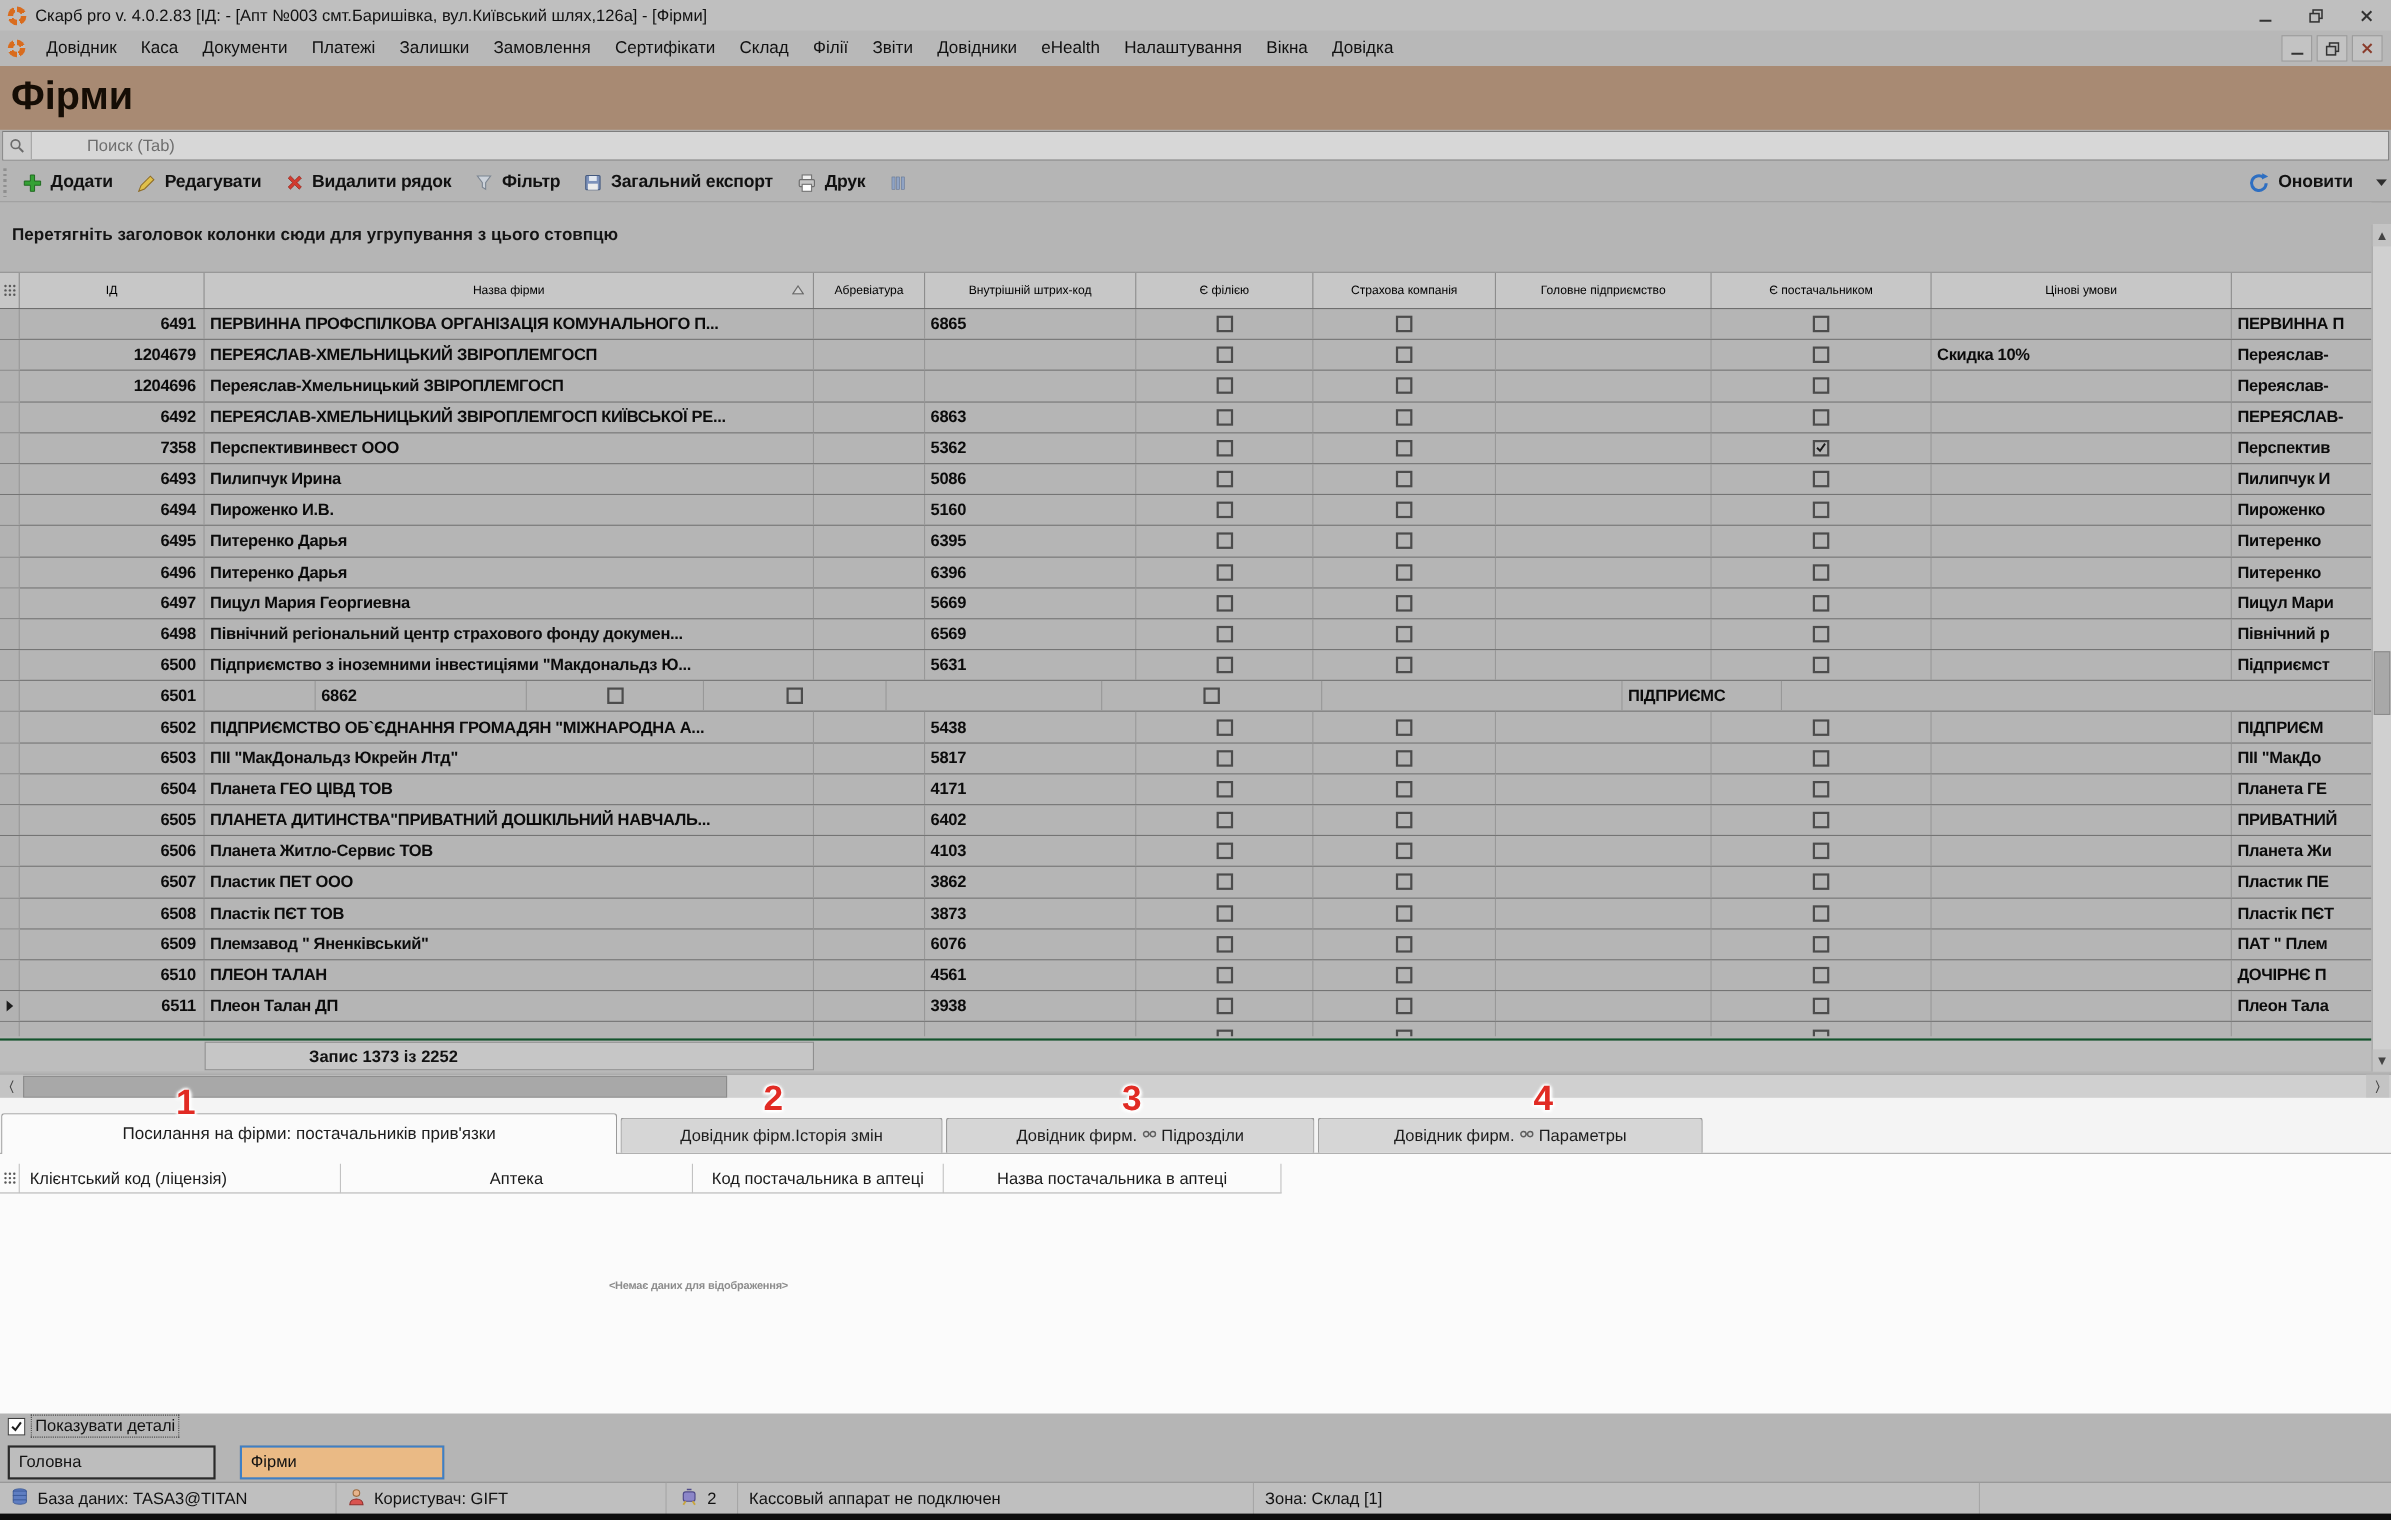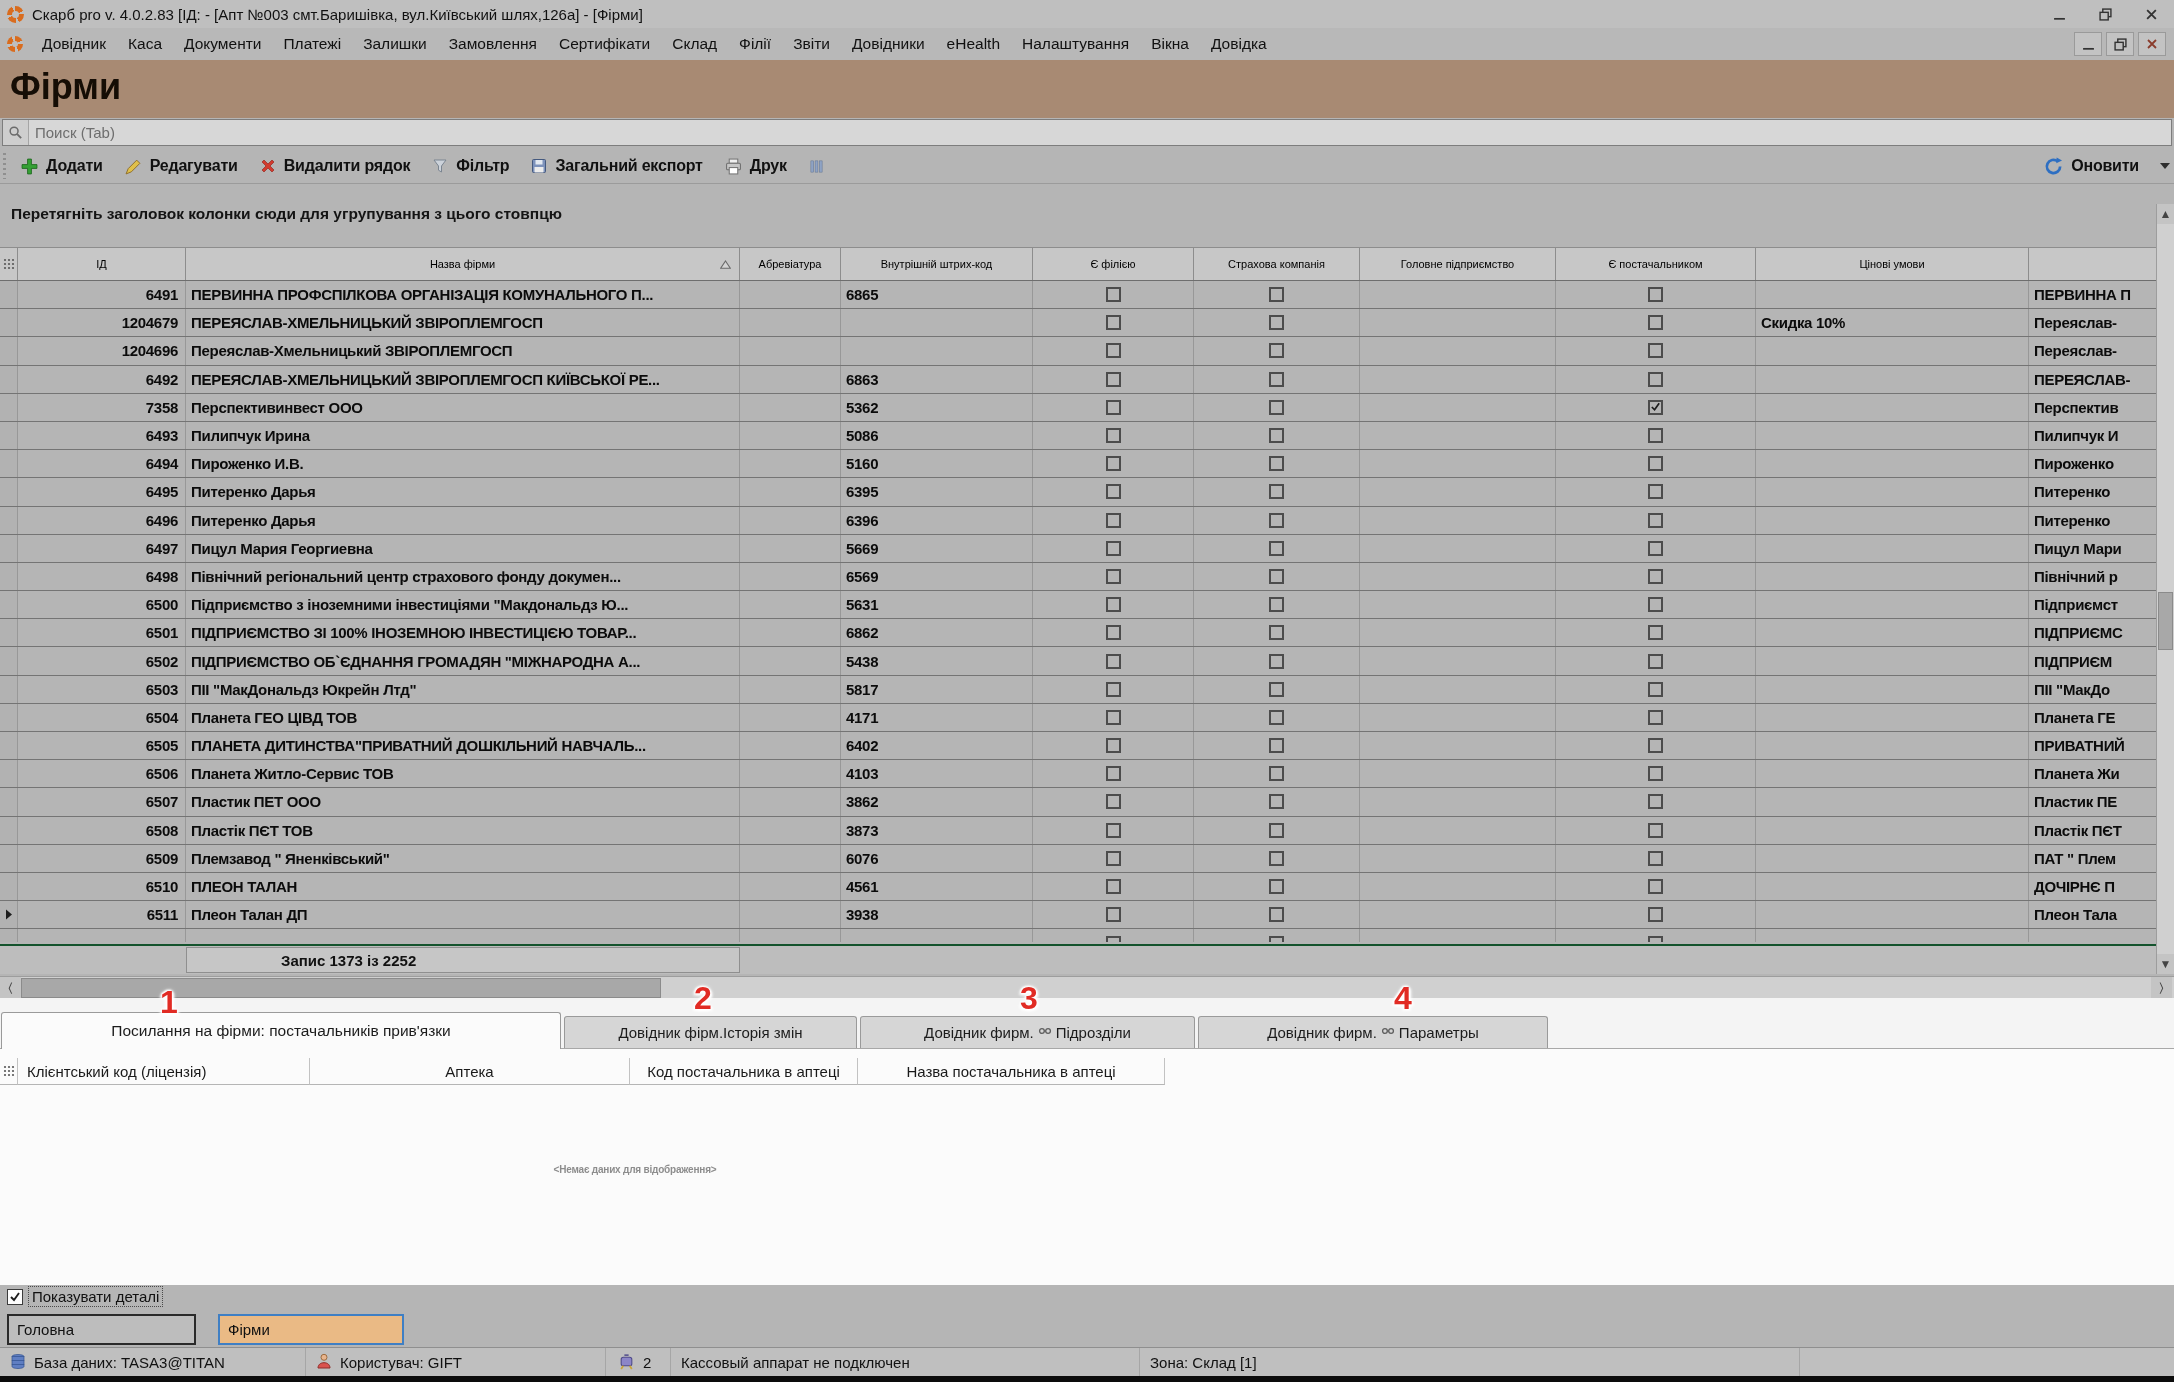--- a/index.html
+++ b/index.html
@@ -20,21 +20,21 @@
   .menu-item{padding:0 11px;cursor:default;}
   .mdibtns{margin-left:auto;display:flex;align-items:center;gap:4px;padding-right:8px;}
   .mdibtn{width:26px;height:22px;display:flex;align-items:center;justify-content:center;
           background:#c3c3c3;border:1px solid #9a9a9a;}
   
   .pageband{position:absolute;top:60px;left:0;right:0;height:58px;background:#a88a73;}
   .pageband .ptitle{position:absolute;left:10px;top:6px;font-size:36px;font-weight:bold;
                     color:#150d05;letter-spacing:0px;}
   
   .searchbar{position:absolute;top:119px;left:2px;right:2px;height:27px;background:#d7d7d7;
-             border:1px solid #7d7d7d;display:flex;align-items:center;box-sizing:border-box;}
+             border:1px solid #7d7d7d;display:flex;align-items:center;box-sizing:border-box;gap:44px;}
   .searchicon-box{width:25px;height:100%;border-right:1px solid #a5a5a5;background:#cecece;
                   display:flex;align-items:center;justify-content:center;}
   .searchinput{flex:1;border:none;outline:none;background:transparent;font-size:15px;
                font-family:"Liberation Sans",sans-serif;color:#333;padding:0 6px;}
   .searchinput::placeholder{color:#6e6e6e;opacity:1;}
   
   .toolbar{position:absolute;top:149px;left:0;right:0;height:34px;background:#b5b5b5;
            border-bottom:1px solid #9b9b9b;display:flex;align-items:center;}
   .tgrip{width:9px;height:26px;margin:0 4px 0 3px;
          background:repeating-linear-gradient(to bottom,#8f8f8f 0 2px,transparent 2px 5px);
@@ -571,21 +571,20 @@
         <span class="gcell txt" style="width: 196px;"></span>
         <span class="gcell" style="width: 200px;">
           <span class="cbox"></span>
         </span>
         <span class="gcell txt" style="width: 273px;"></span>
         <span class="gcell txt" style="width: 145px;">Підприємст</span>
       </div>
       <div class="grow">
         <span class="gcell ind" style="width: 18px;"></span>
         <span class="gcell num" style="width: 168px;">6501</span>
-        <span class="gcell txt" style="width: 554px;">ПІДПРИЄМСТВО ЗІ 100% ІНОЗЕМНОЮ ІНВЕСТИЦІЄЮ ТОВАР...</span>
         <span class="gcell txt" style="width: 101px;"></span>
         <span class="gcell txt" style="width: 192px;">6862</span>
         <span class="gcell" style="width: 161px;">
           <span class="cbox"></span>
         </span>
         <span class="gcell" style="width: 166px;">
           <span class="cbox"></span>
         </span>
         <span class="gcell txt" style="width: 196px;"></span>
         <span class="gcell" style="width: 200px;">

